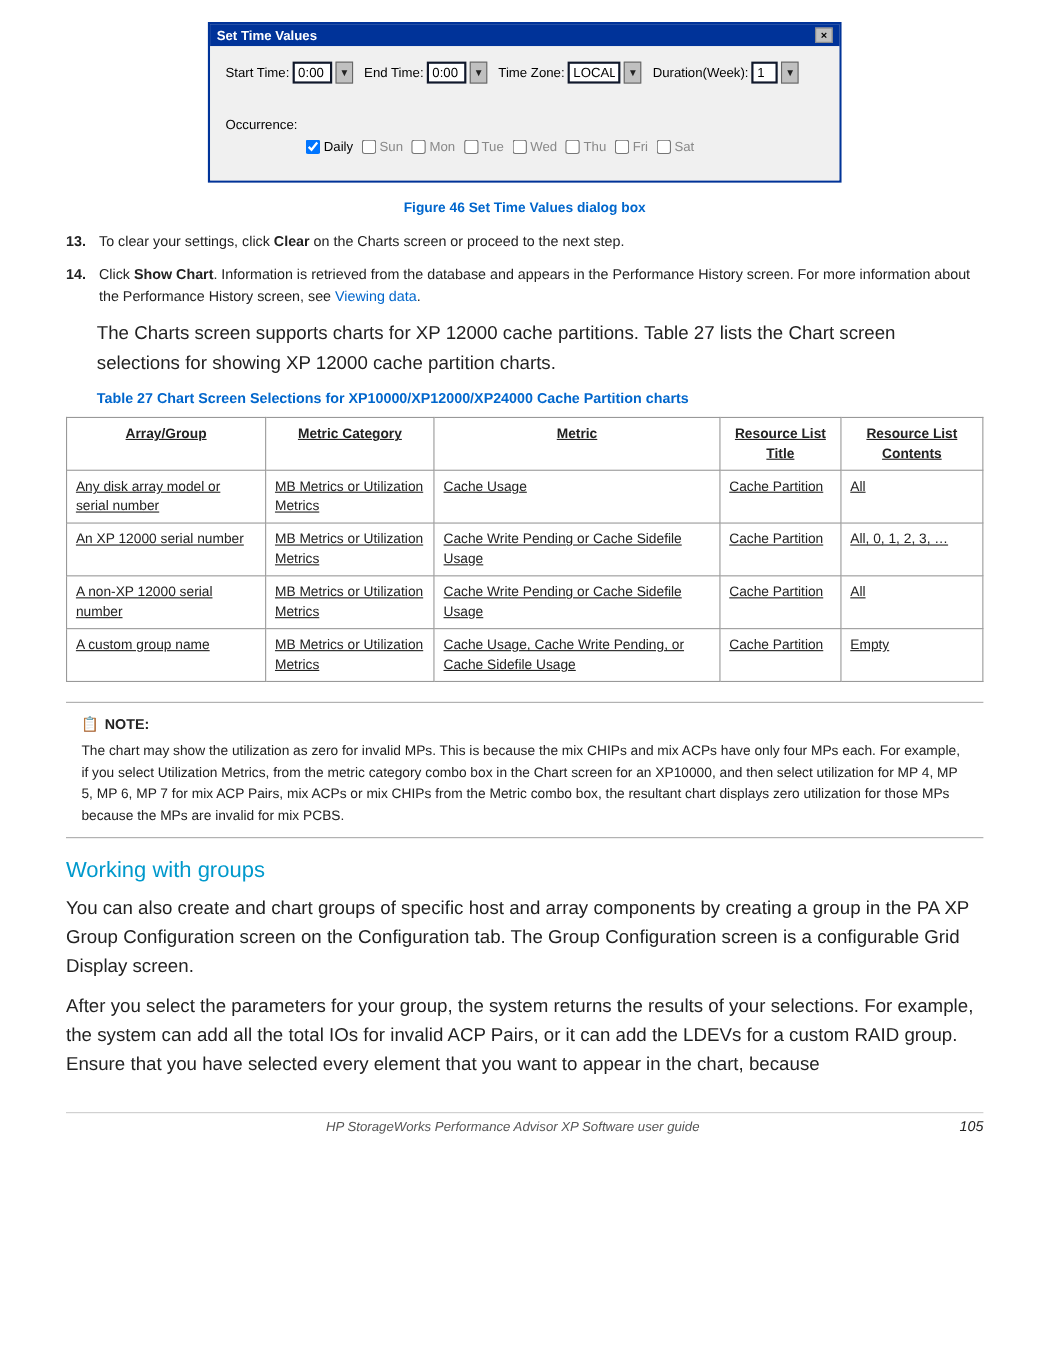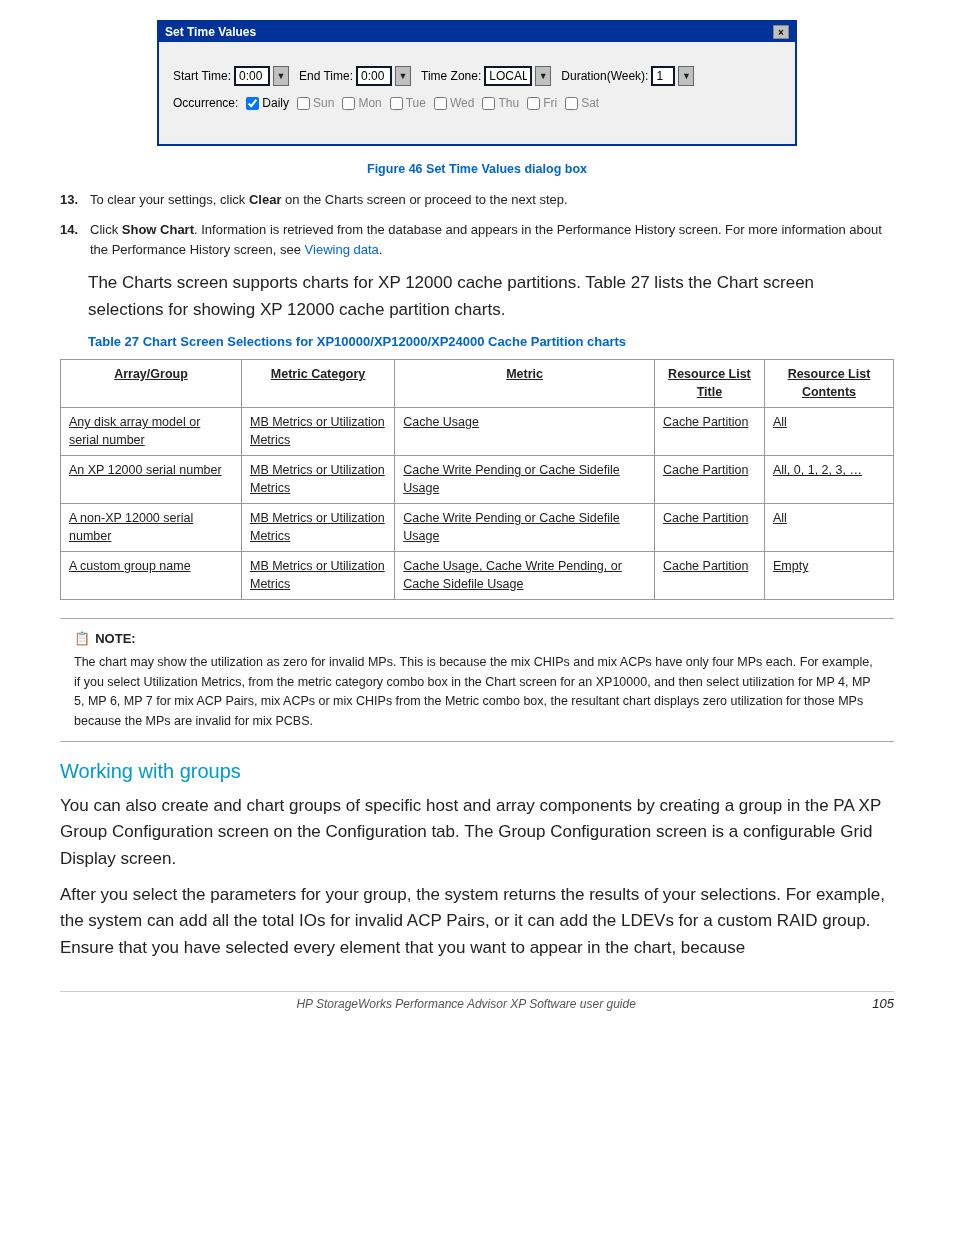--- a/index.html
+++ b/index.html
@@ -15,21 +15,21 @@
 
     
     .dialog-wrapper {
       display: flex;
       justify-content: center;
       margin-bottom: 16px;
     }
     .dialog-box {
       border: 2px solid #003399;
       background: #e5e5e5;
-      width: 640px;
+      width: 576px;
       font-size: 12px;
     }
     .dialog-titlebar {
       background: #003399;
       color: #fff;
       padding: 3px 6px;
       display: flex;
       justify-content: space-between;
       align-items: center;
       font-size: 12px;
@@ -42,21 +42,21 @@
       height: 14px;
       font-size: 10px;
       display: flex;
       align-items: center;
       justify-content: center;
       cursor: pointer;
       color: #000;
       font-weight: bold;
     }
     .dialog-body {
-      padding: 24px 14px;
+      padding: 14px 14px;
       background: #f0f0f0;
     }
     .dialog-row {
       display: flex;
       align-items: center;
       margin-bottom: 10px;
       gap: 10px;
       flex-wrap: wrap;
     }
     .dialog-label {
@@ -93,20 +93,21 @@
       align-items: center;
       gap: 8px;
       flex-wrap: wrap;
     }
     .checkbox-label {
       display: flex;
       align-items: center;
       gap: 3px;
       font-size: 12px;
       color: #888;
+      margin-top: 40px;
     }
     .checkbox-label.active {
       color: #000;
     }
     .checkbox-label input[type=checkbox] {
       margin: 0;
     }
     .dialog-buttons {
       display: flex;
       justify-content: flex-end;

